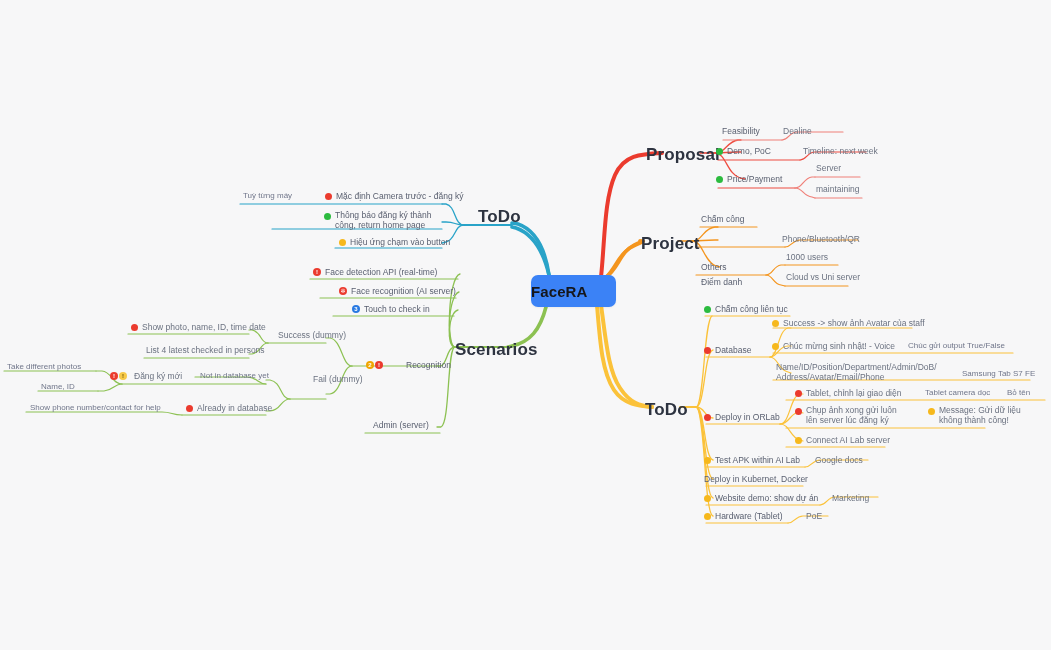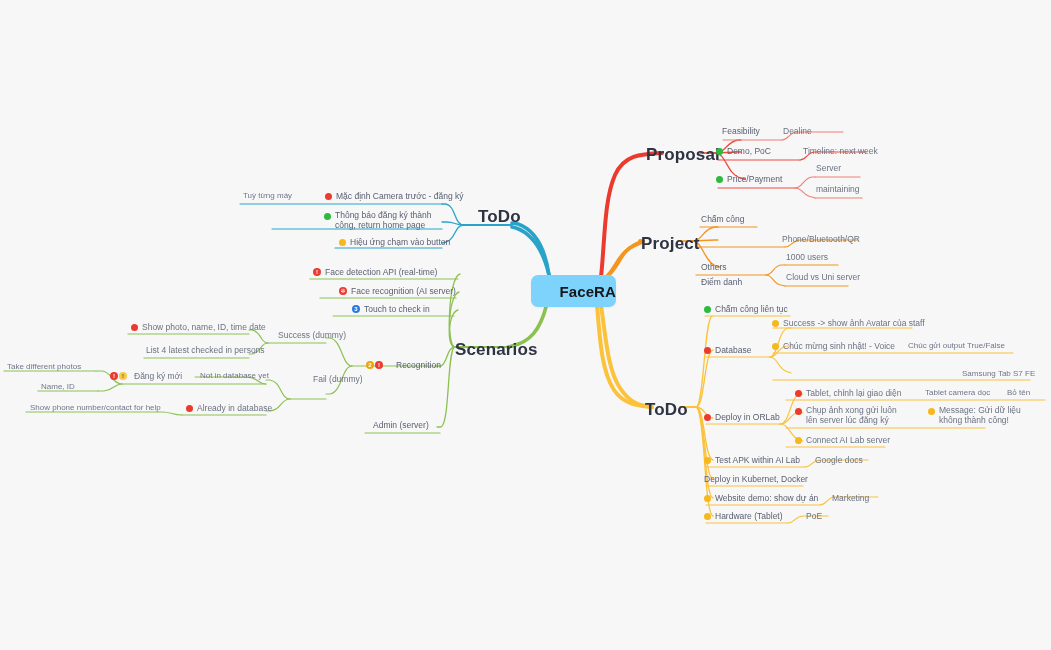--- a/index.html
+++ b/index.html
@@ -34,25 +34,25 @@
     gap: 4px;
     line-height: 1.18;
   }
   .node.wrap { white-space: normal; }
 
   
   #root-node {
     position: absolute;
     left: 531px; top: 275px;
     width: 85px; height: 32px;
-    background: #7dd3fc;
+    background: #3b82f6;
     border-radius: 7px;
     display: flex;
     align-items: center;
-    justify-content: flex-end;
+    justify-content: flex-start;
     font-size: 15px;
     font-weight: bold;
     color: #15171c;
     letter-spacing: .1px;
     box-shadow: 0 1px 2px rgba(0,0,0,.05);
   }
 
   
   .lvl1 {
     font-size: 17px;
@@ -307,20 +307,23 @@
     <span class="dot dot-yellow"></span>
     <span>Success -&gt; show ảnh Avatar của staff</span>
   </div>
   <div class="node lvl3" style="left:772px; top:341px;">
     <span class="dot dot-yellow"></span>
     <span>Chúc mừng sinh nhật! - Voice</span>
   </div>
   <div class="node lvl4" style="left:908px; top:341px;">
     <span>Chúc gửi output True/False</span>
   </div>
+  <div class="node wrap lvl3" style="left:776px; top:362px; width:155px; white-space:pre-line;">
+    <span>Name/ID/Position/Department/Admin/DoB/ Address/Avatar/Email/Phone</span>
+  </div>
   <div class="node lvl4" style="left:962px; top:369px;">
     <span>Samsung Tab S7 FE</span>
   </div>
 
   <div class="node lvl2" style="left:704px; top:412px;">
     <span class="dot dot-red"></span>
     <span>Deploy in ORLab</span>
   </div>
   <div class="node lvl3" style="left:795px; top:388px;">
     <span class="dot dot-red"></span>
@@ -383,21 +386,21 @@
   </div>
   <div class="node lvl2" style="left:352px; top:304px;">
     <span class="badge badge-blue">3</span>
     <span>Touch to check in</span>
   </div>
   <div class="node lvl2" style="left:366px; top:360px;">
     <span class="badge-group">
       <span class="badge badge-orange">2</span>
       <span class="badge badge-red">!</span>
     </span>
-    <span style="margin-left:9px;">Recognition</span>
+    <span style="margin-left:19px;">Recognition</span>
   </div>
   <div class="node lvl2" style="left:373px; top:420px;">
     <span>Admin (server)</span>
   </div>
 
   <div class="node lvl3" style="left:278px; top:330px;">
     <span>Success (dummy)</span>
   </div>
   <div class="node lvl3" style="left:131px; top:322px;">
     <span class="dot dot-red"></span>

